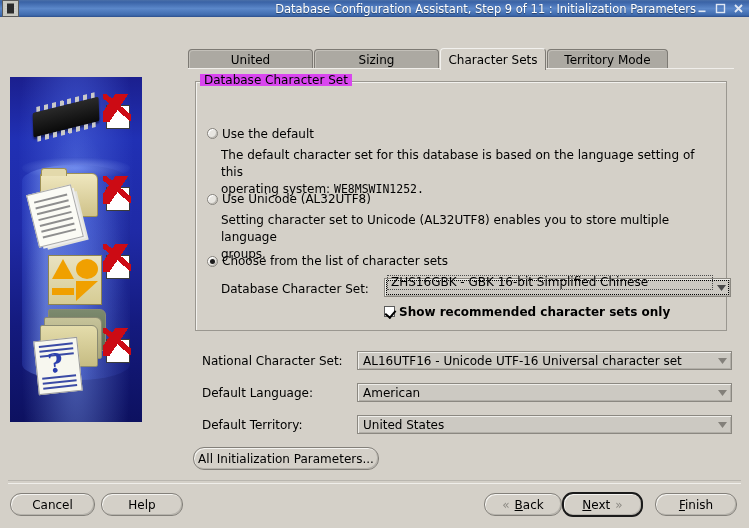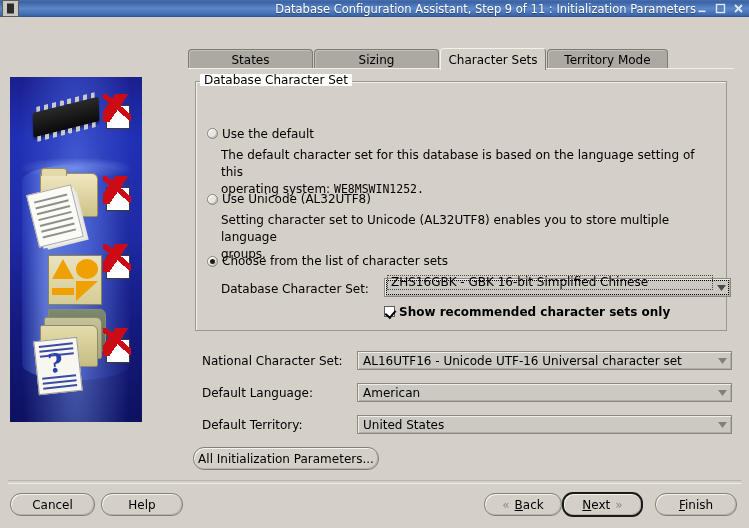--- a/index.html
+++ b/index.html
@@ -142,21 +142,21 @@
   .panel{
     position:absolute;left:188px;top:51px;width:546px;height:395px;
     background:#d4d0c8;border-top:1px solid #f0eeea;
   }
   .groupbox{
     position:absolute;left:7px;top:12px;width:532px;height:250px;
     border:1px solid #9a9790;box-sizing:border-box;
     box-shadow:inset 1px 1px 0 #f2f1ee;
   }
   .gb-title{
-    position:absolute;left:200px;top:57px;background:#ffffff;
+    position:absolute;left:200px;top:57px;background:#d946ef;
     padding:0 4px;font-size:12px;line-height:12px;
   }
   .radio{
     position:absolute;width:11px;height:11px;border-radius:50%;
     background:#e8e6e1;border:1px solid #86837d;
     box-shadow:inset 1px 1px 0 #ffffff, inset -1px -1px 0 #bdbab4;
     box-sizing:border-box;
   }
   .radio.on:after{
     content:"";position:absolute;left:2px;top:2px;width:5px;height:5px;
@@ -289,21 +289,21 @@
       <i style="top:36px;"></i>
         <i style="top:41px;"></i>
         <i style="top:46px;"></i>
       <span class="q">?</span>
     </div>
     <div class="chk" style="left:96px;top:262px;"></div>
   </div>
 
   <div class="tabstrip">
     <div class="tab" style="left:0px;width:125px;">
-        <span>States</span>
+        <span>United</span>
       </div>
     <div class="tab" style="left:126px;width:125px;">
         <span>Sizing</span>
       </div>
     <div class="tab sel" style="left:252px;width:106px;">
         <span>Character Sets</span>
       </div>
     <div class="tab" style="left:359px;width:121px;">
         <span>Territory Mode</span>
       </div>

